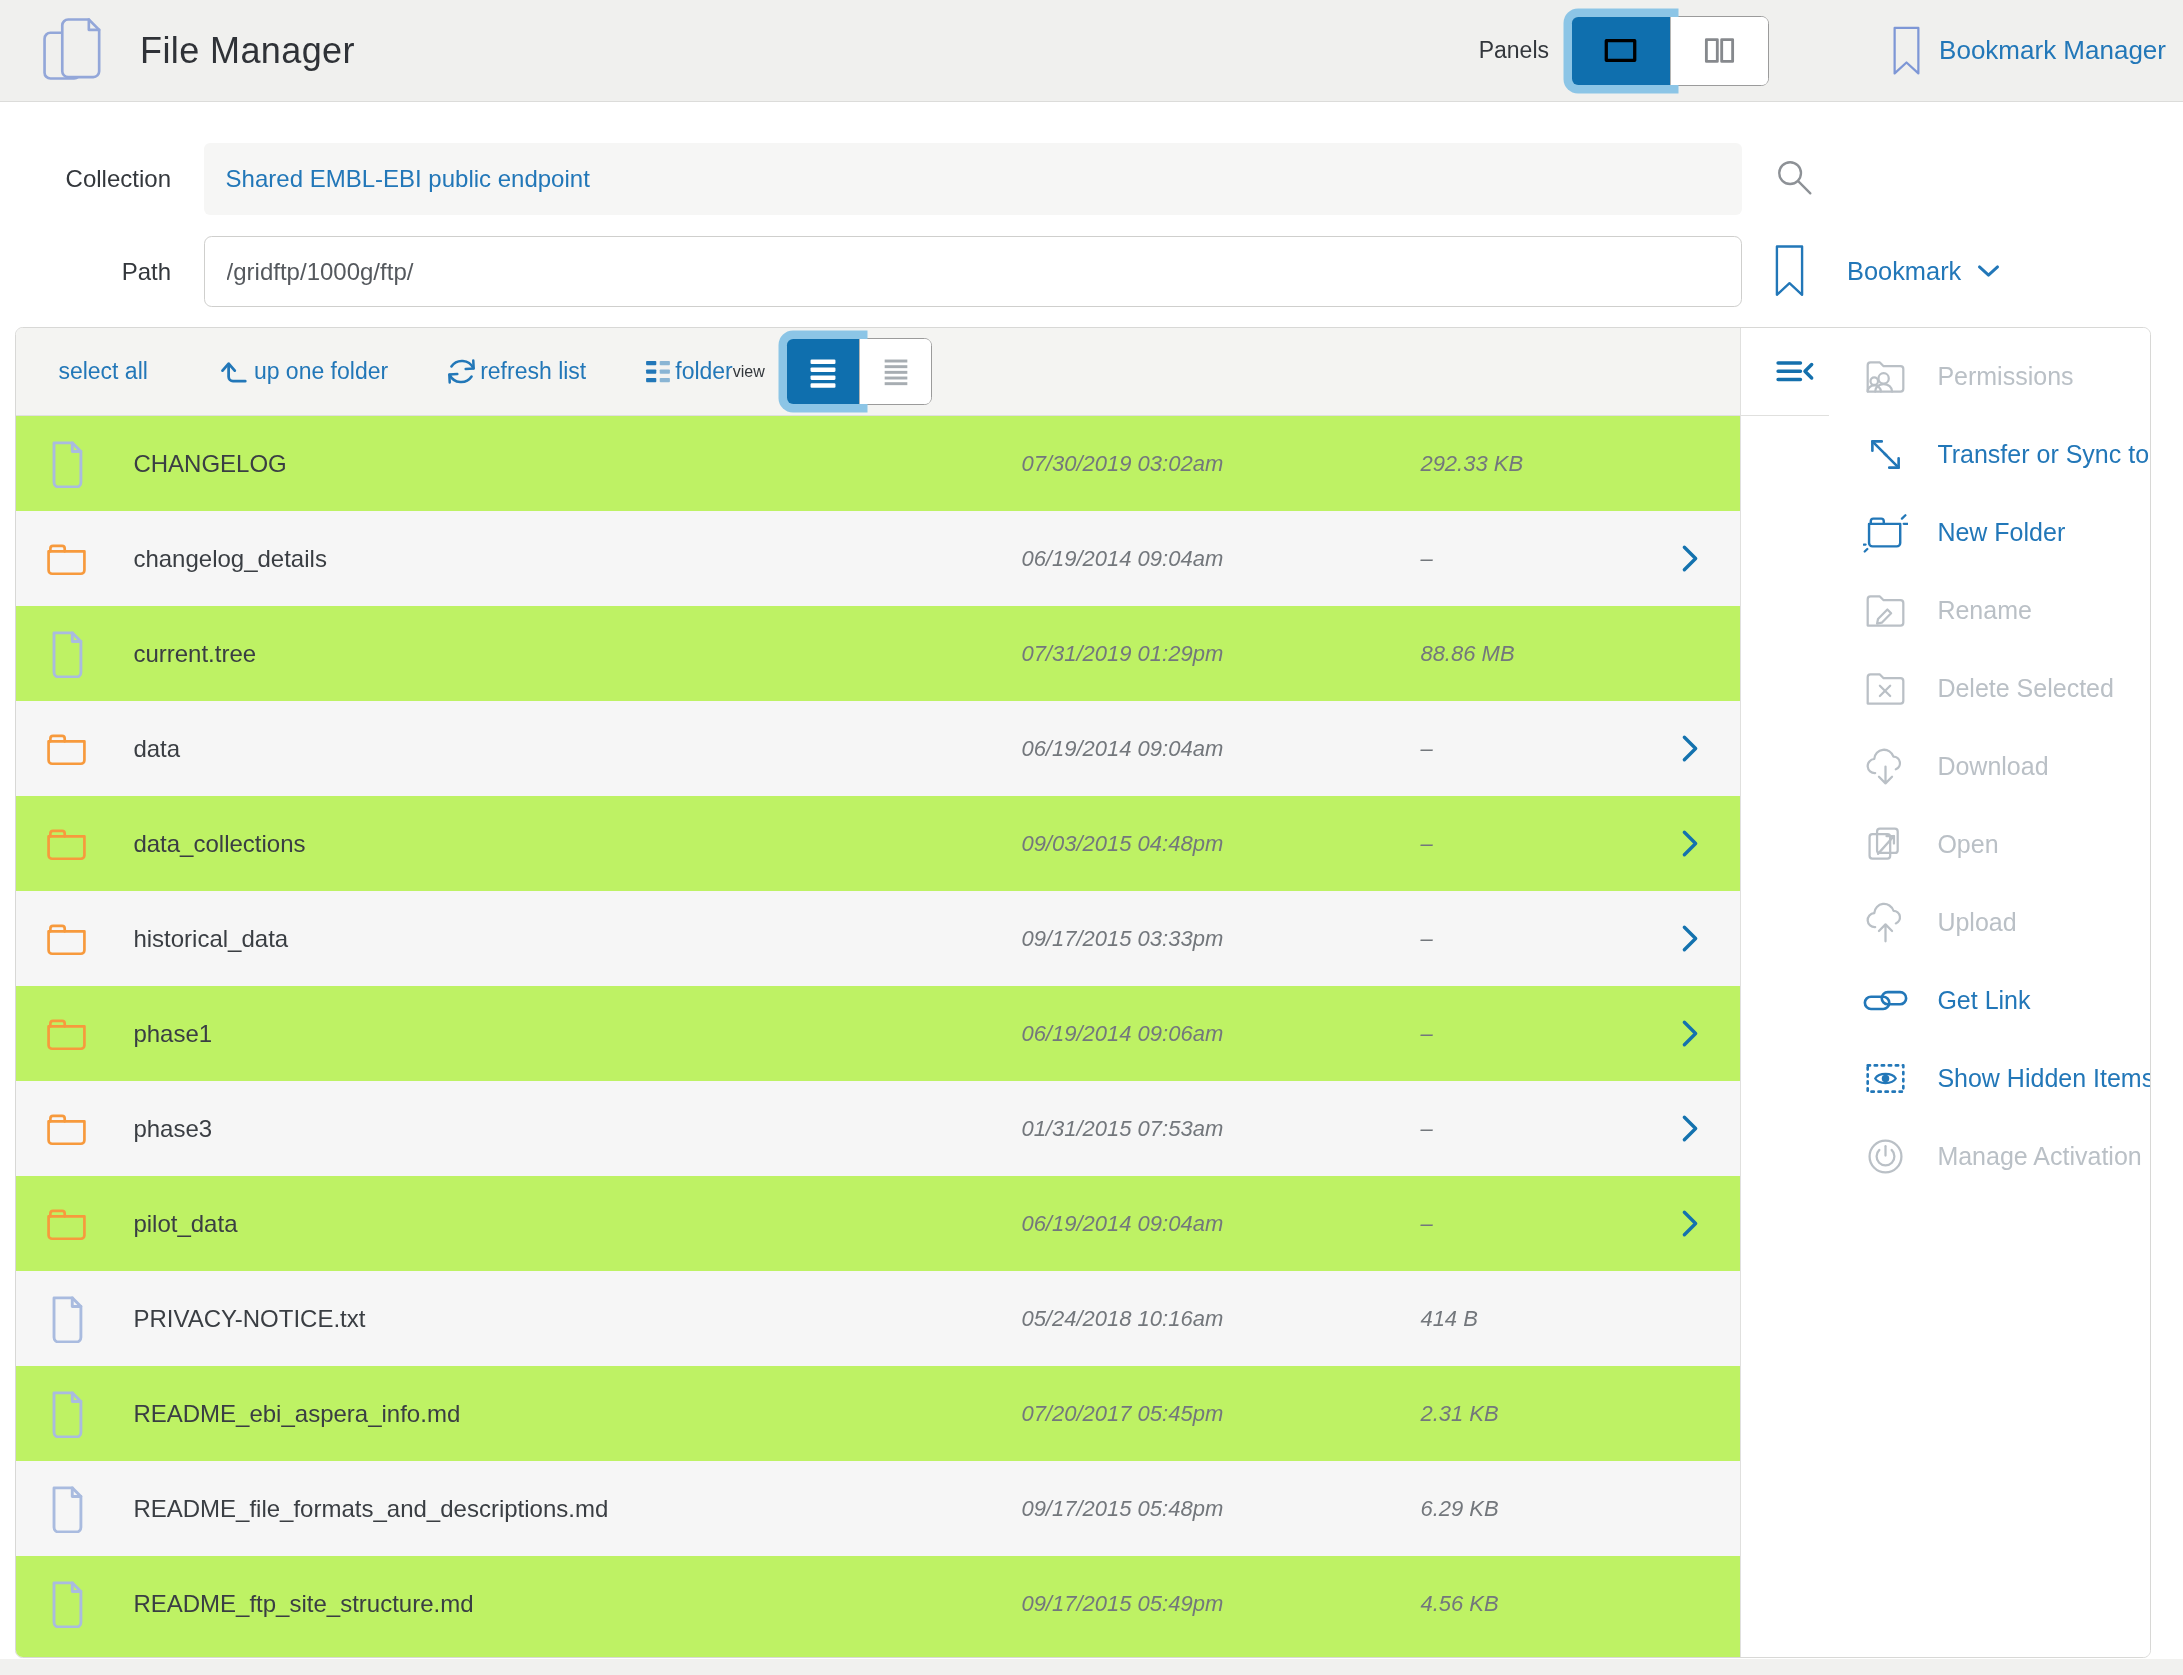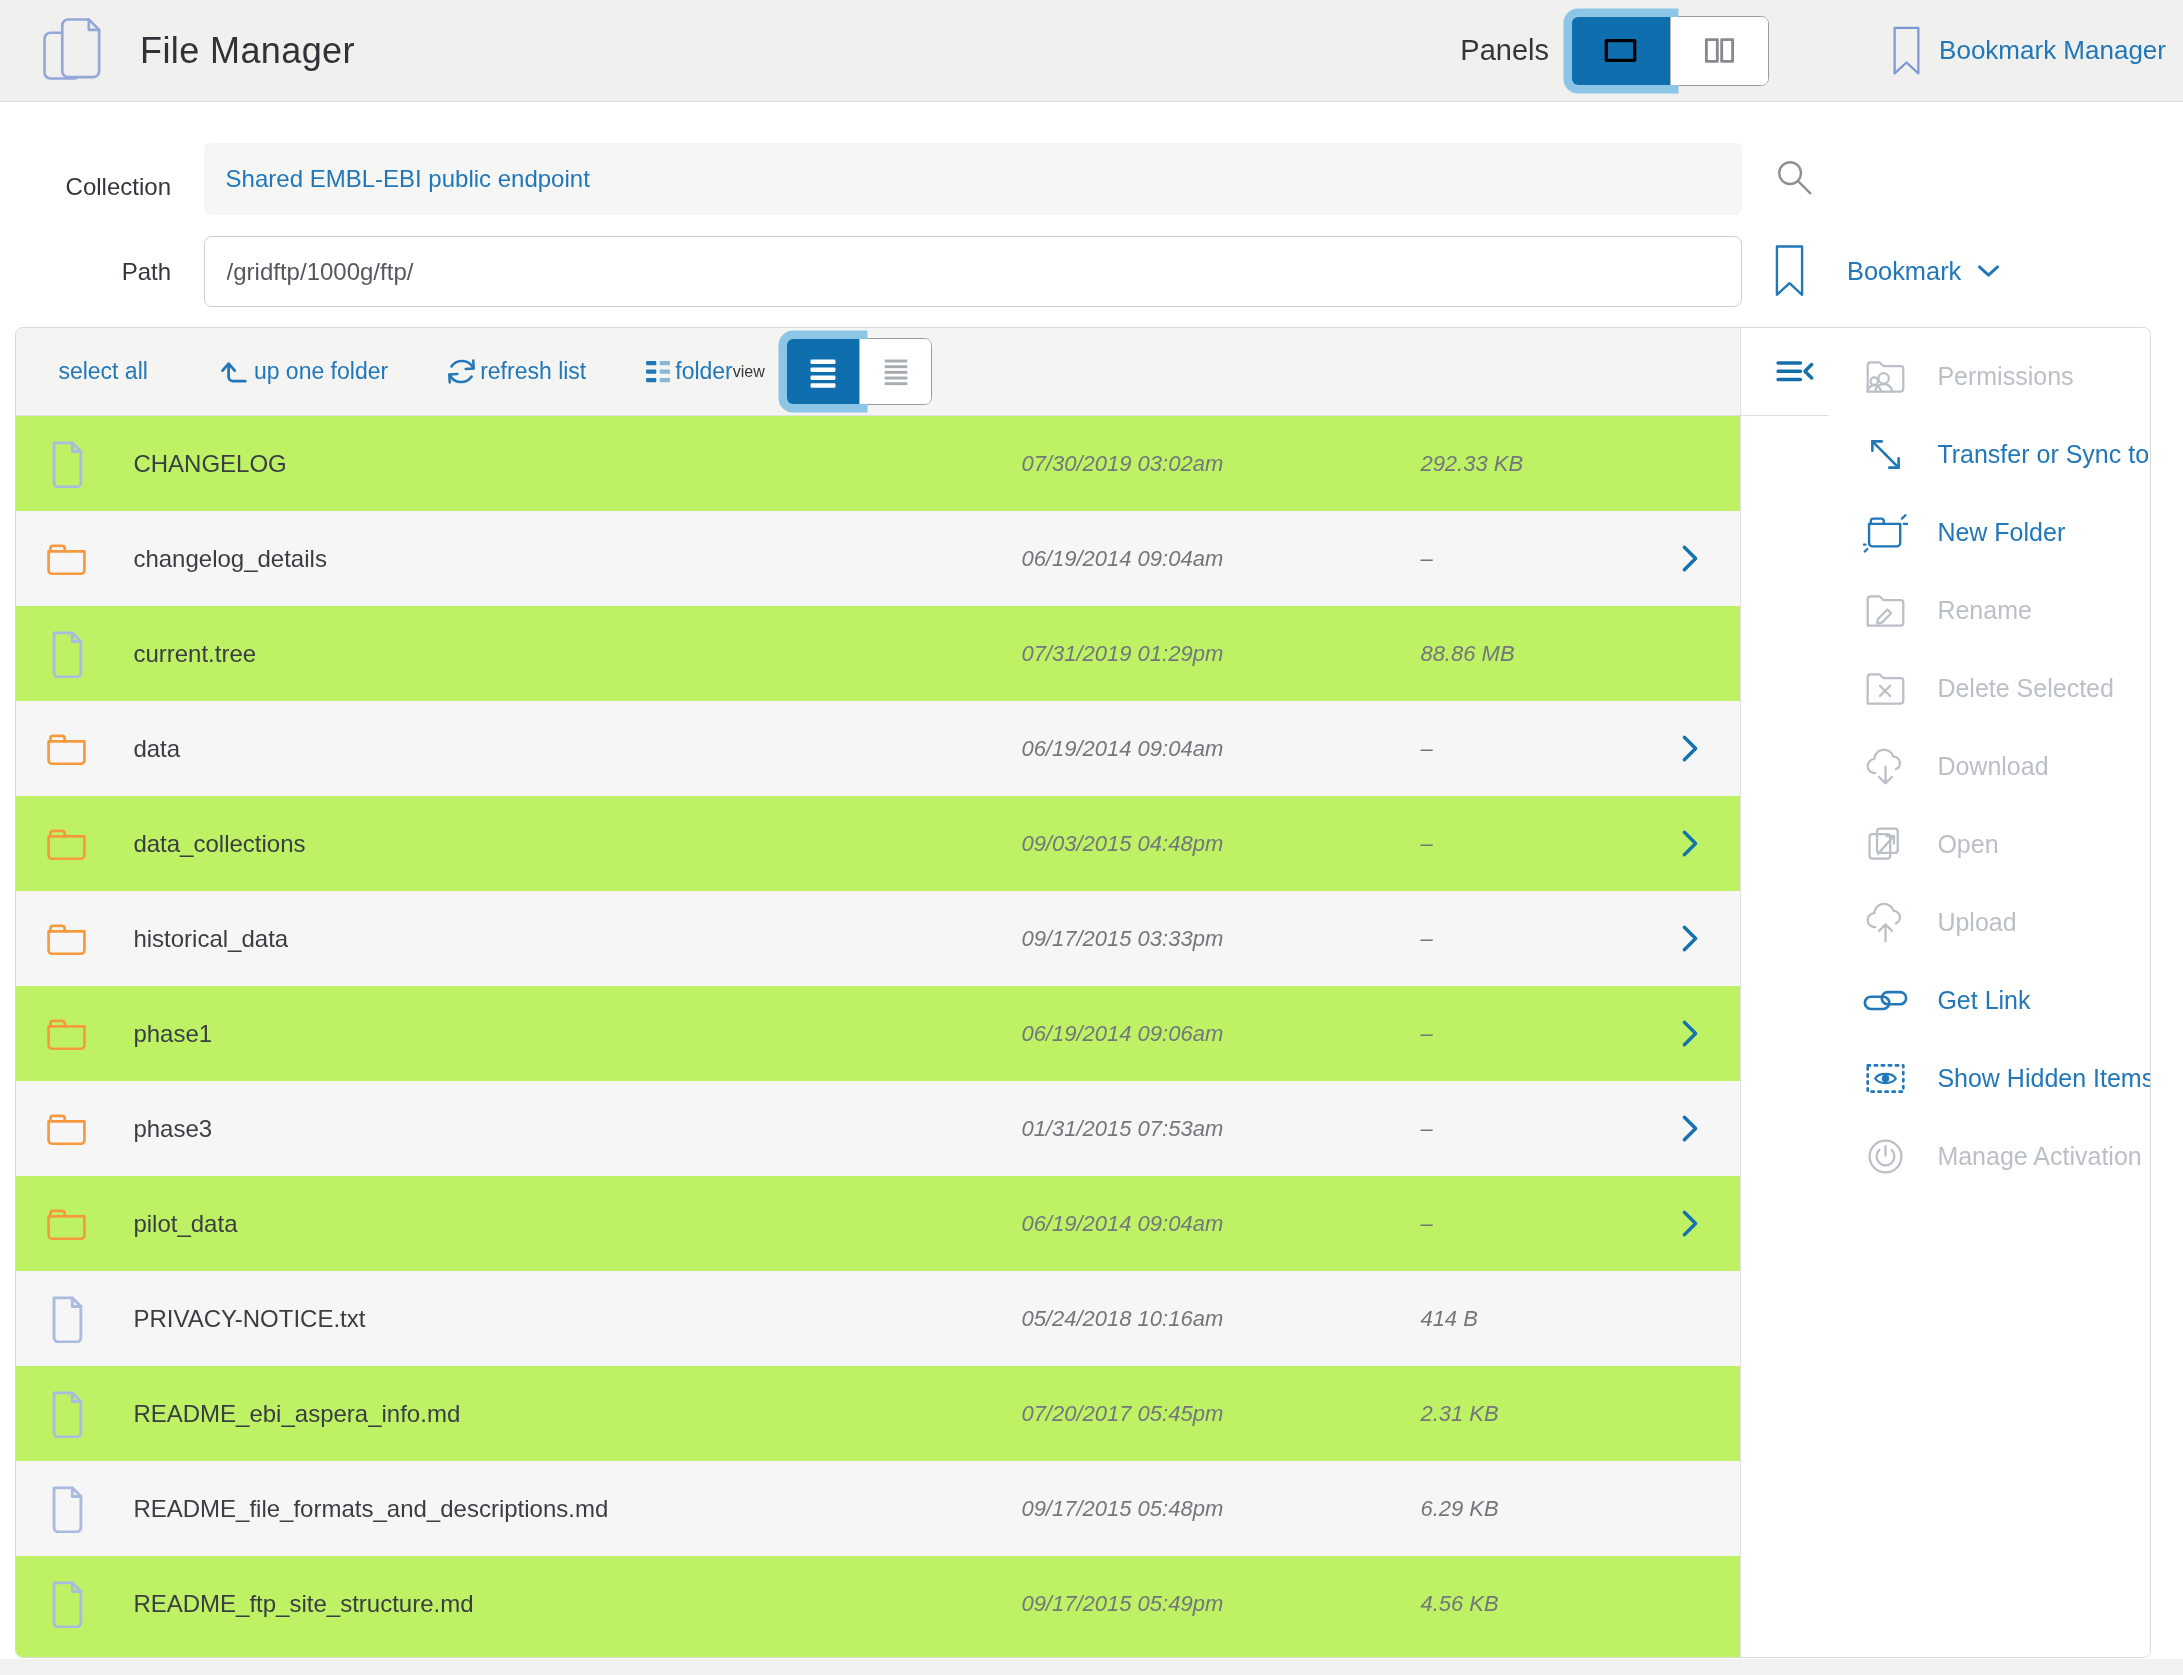--- a/index.html
+++ b/index.html
@@ -29,33 +29,33 @@
 
   
   #header{
     position:absolute;left:0;top:0;width:2183px;height:102px;
     background:var(--header-bg);border-bottom:1.5px solid #dcdcda;
     display:flex;align-items:center;box-sizing:border-box;
   }
   .logo{margin-left:40px;color:var(--logo-blue);}
   .app-title{margin-left:23px;font-size:36px;color:#2f3237;letter-spacing:0.4px;}
   .header-right{margin-left:auto;display:flex;align-items:center;padding-right:17px;}
-  .panels-label{font-size:29px;color:var(--label-text);margin-right:21.6px;}
+  .panels-label{font-size:23px;color:var(--label-text);margin-right:21.6px;}
   .toggle{position:relative;display:flex;background:#fff;border:1.5px solid #9b9b9b;border-radius:7.7px;}
   .toggle .seg{display:flex;align-items:center;justify-content:center;}
   .toggle .seg.on{background:var(--toggle-blue);border-radius:6.2px 0 0 6.2px;box-shadow:0 0 0 8.5px var(--halo-blue);}
   .toggle .seg.off{position:relative;z-index:2;background:#fff;border-radius:0 6.2px 6.2px 0;border-left:1.5px solid #b5b5b3;box-sizing:border-box;}
   #panels-toggle .seg{width:98px;height:68px;}
   .bm-manager{display:flex;align-items:center;margin-left:123px;color:var(--accent-blue);cursor:pointer;}
   .bm-manager .bm-flag{color:#7e97d6;}
   .bm-manager-label{margin-left:18.5px;font-size:26px;}
 
   
   .loc-label{position:absolute;left:19px;width:152px;text-align:right;font-size:24px;color:var(--label-text);}
-  #collection-label{top:151px;line-height:72px;}
+  #collection-label{top:143px;line-height:72px;}
   #path-label{top:236px;line-height:71px;}
   #collection-input{
     position:absolute;left:204px;top:143px;width:1538px;height:72px;box-sizing:border-box;
     background:#f6f6f5;border:none;border-radius:6.2px;padding:0 21.6px;
     font-family:"Liberation Sans",sans-serif;font-size:24px;color:var(--accent-blue);
   }
   #path-input{
     position:absolute;left:204px;top:236px;width:1538px;height:71px;box-sizing:border-box;
     background:#fff;border:1.5px solid #cfcfcd;border-radius:7.7px;padding:0 21.6px;
     font-family:"Liberation Sans",sans-serif;font-size:24px;color:#55595e;

